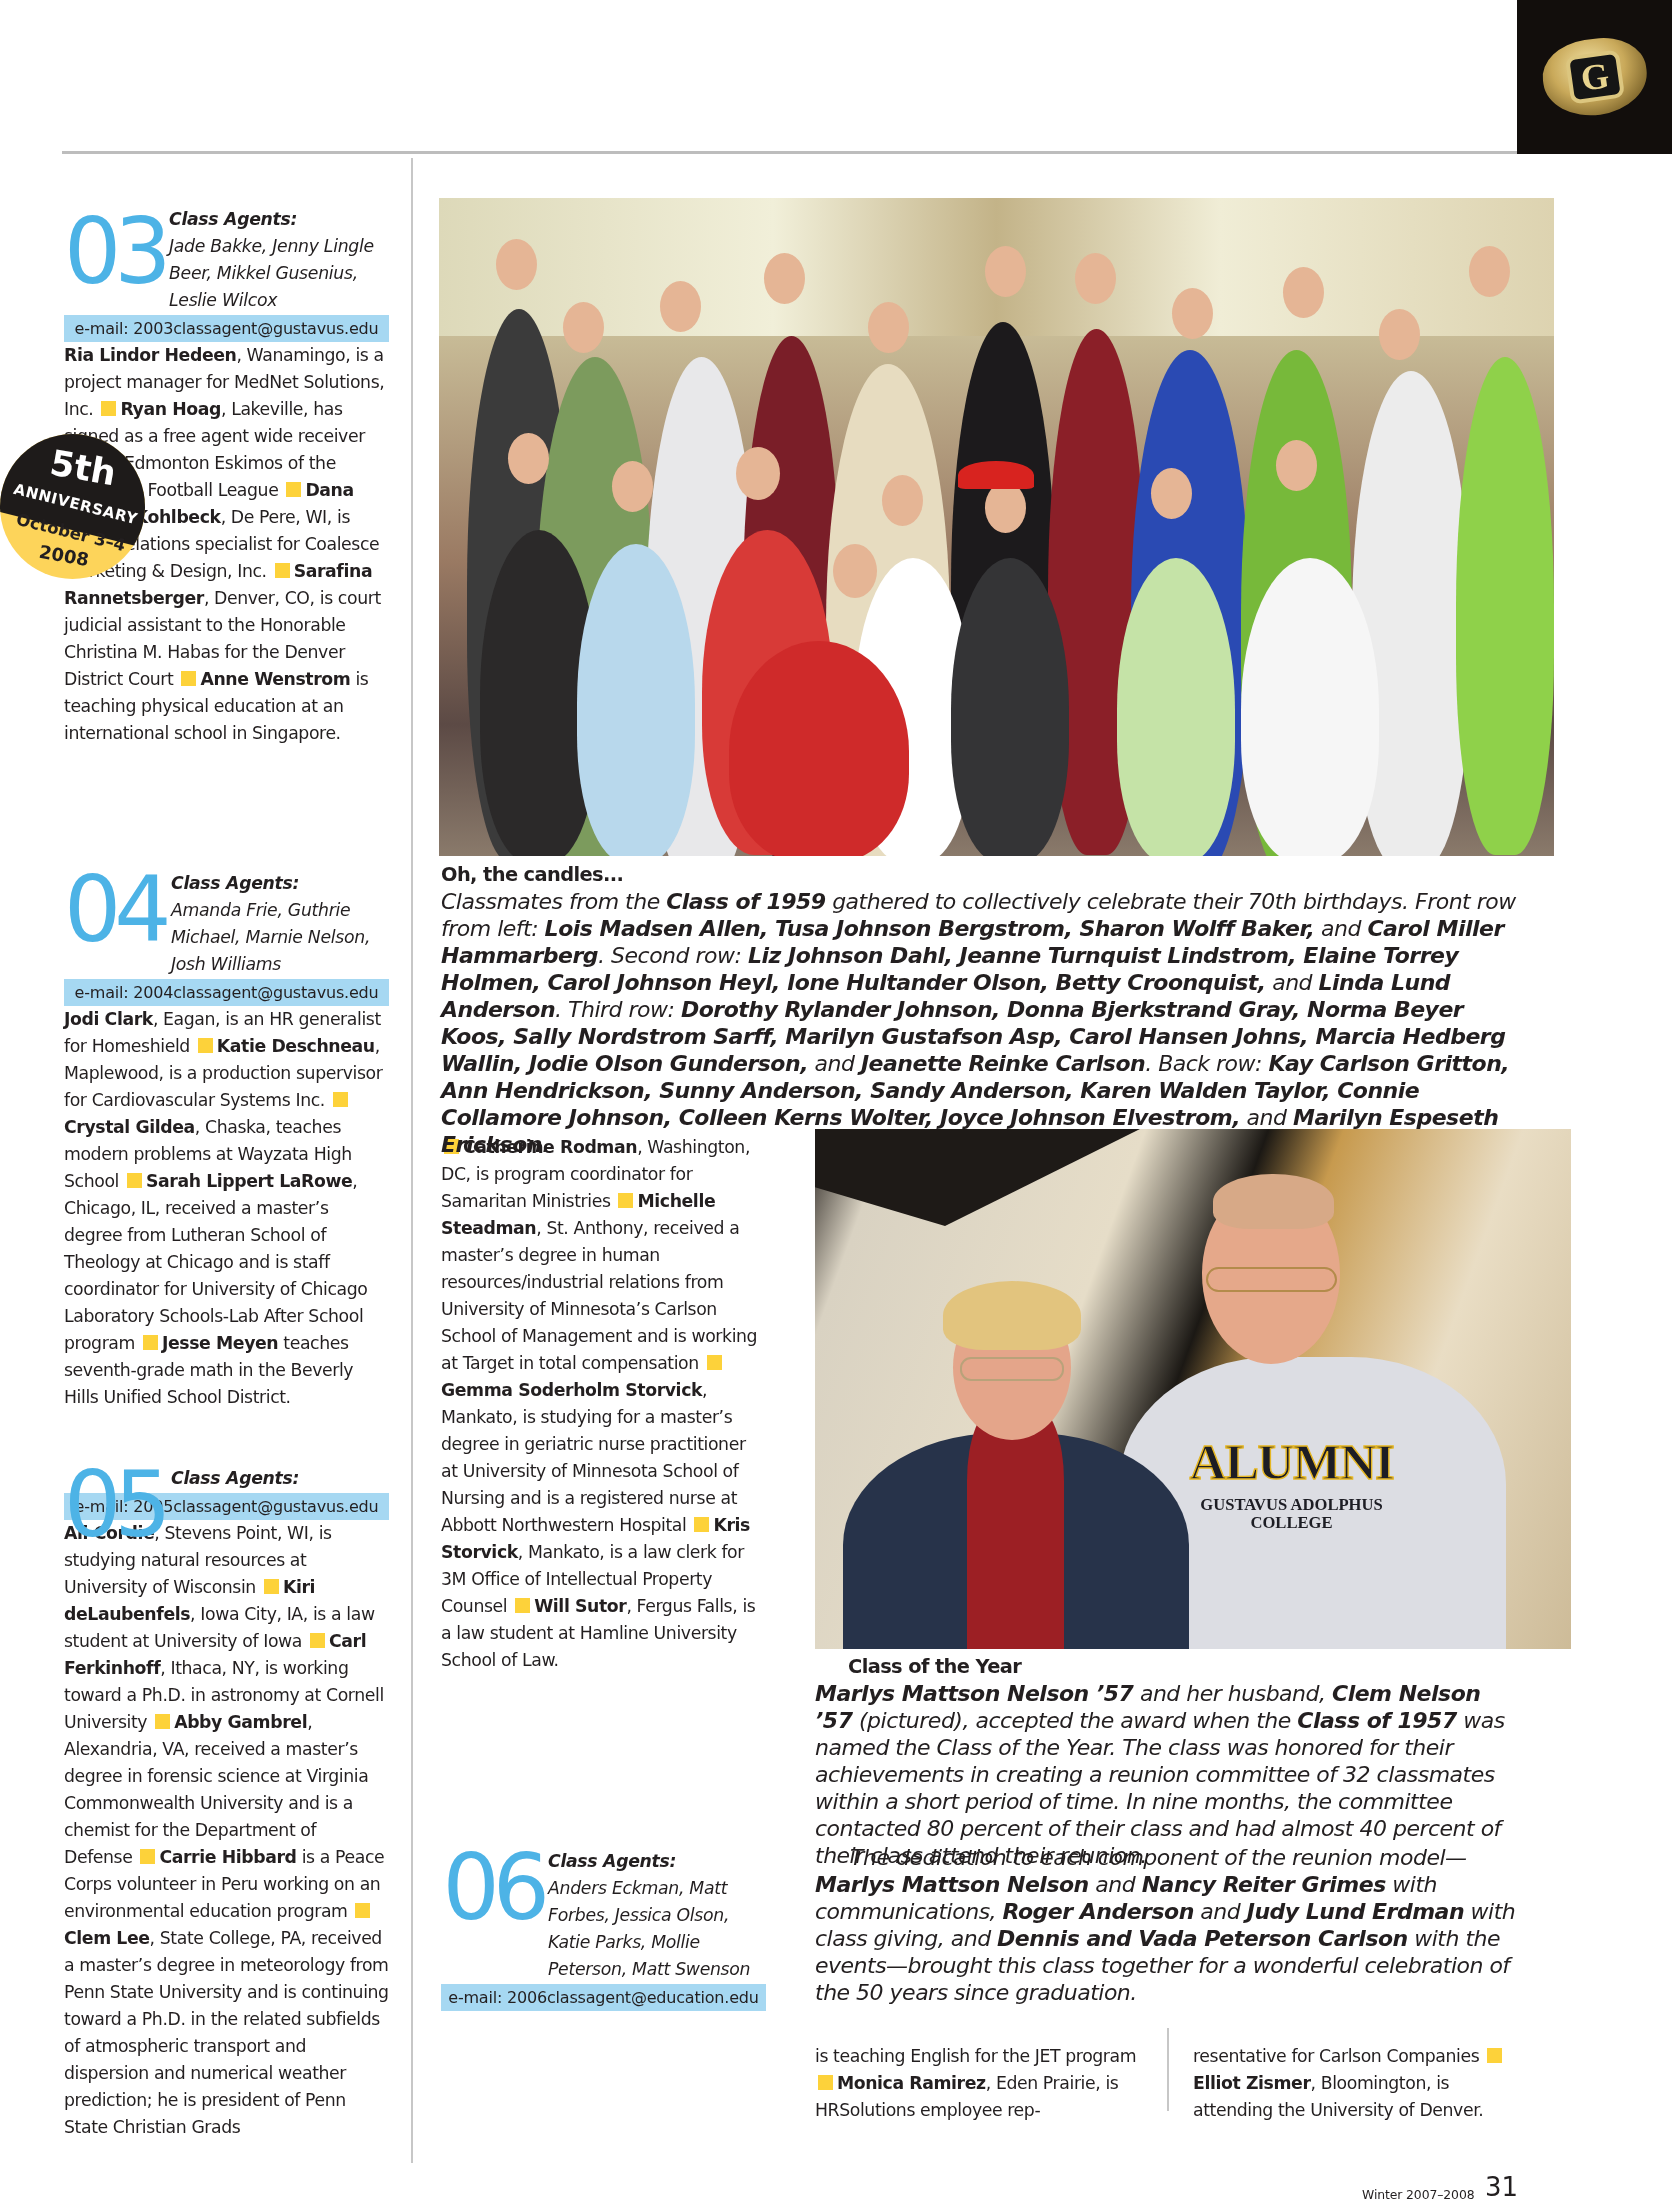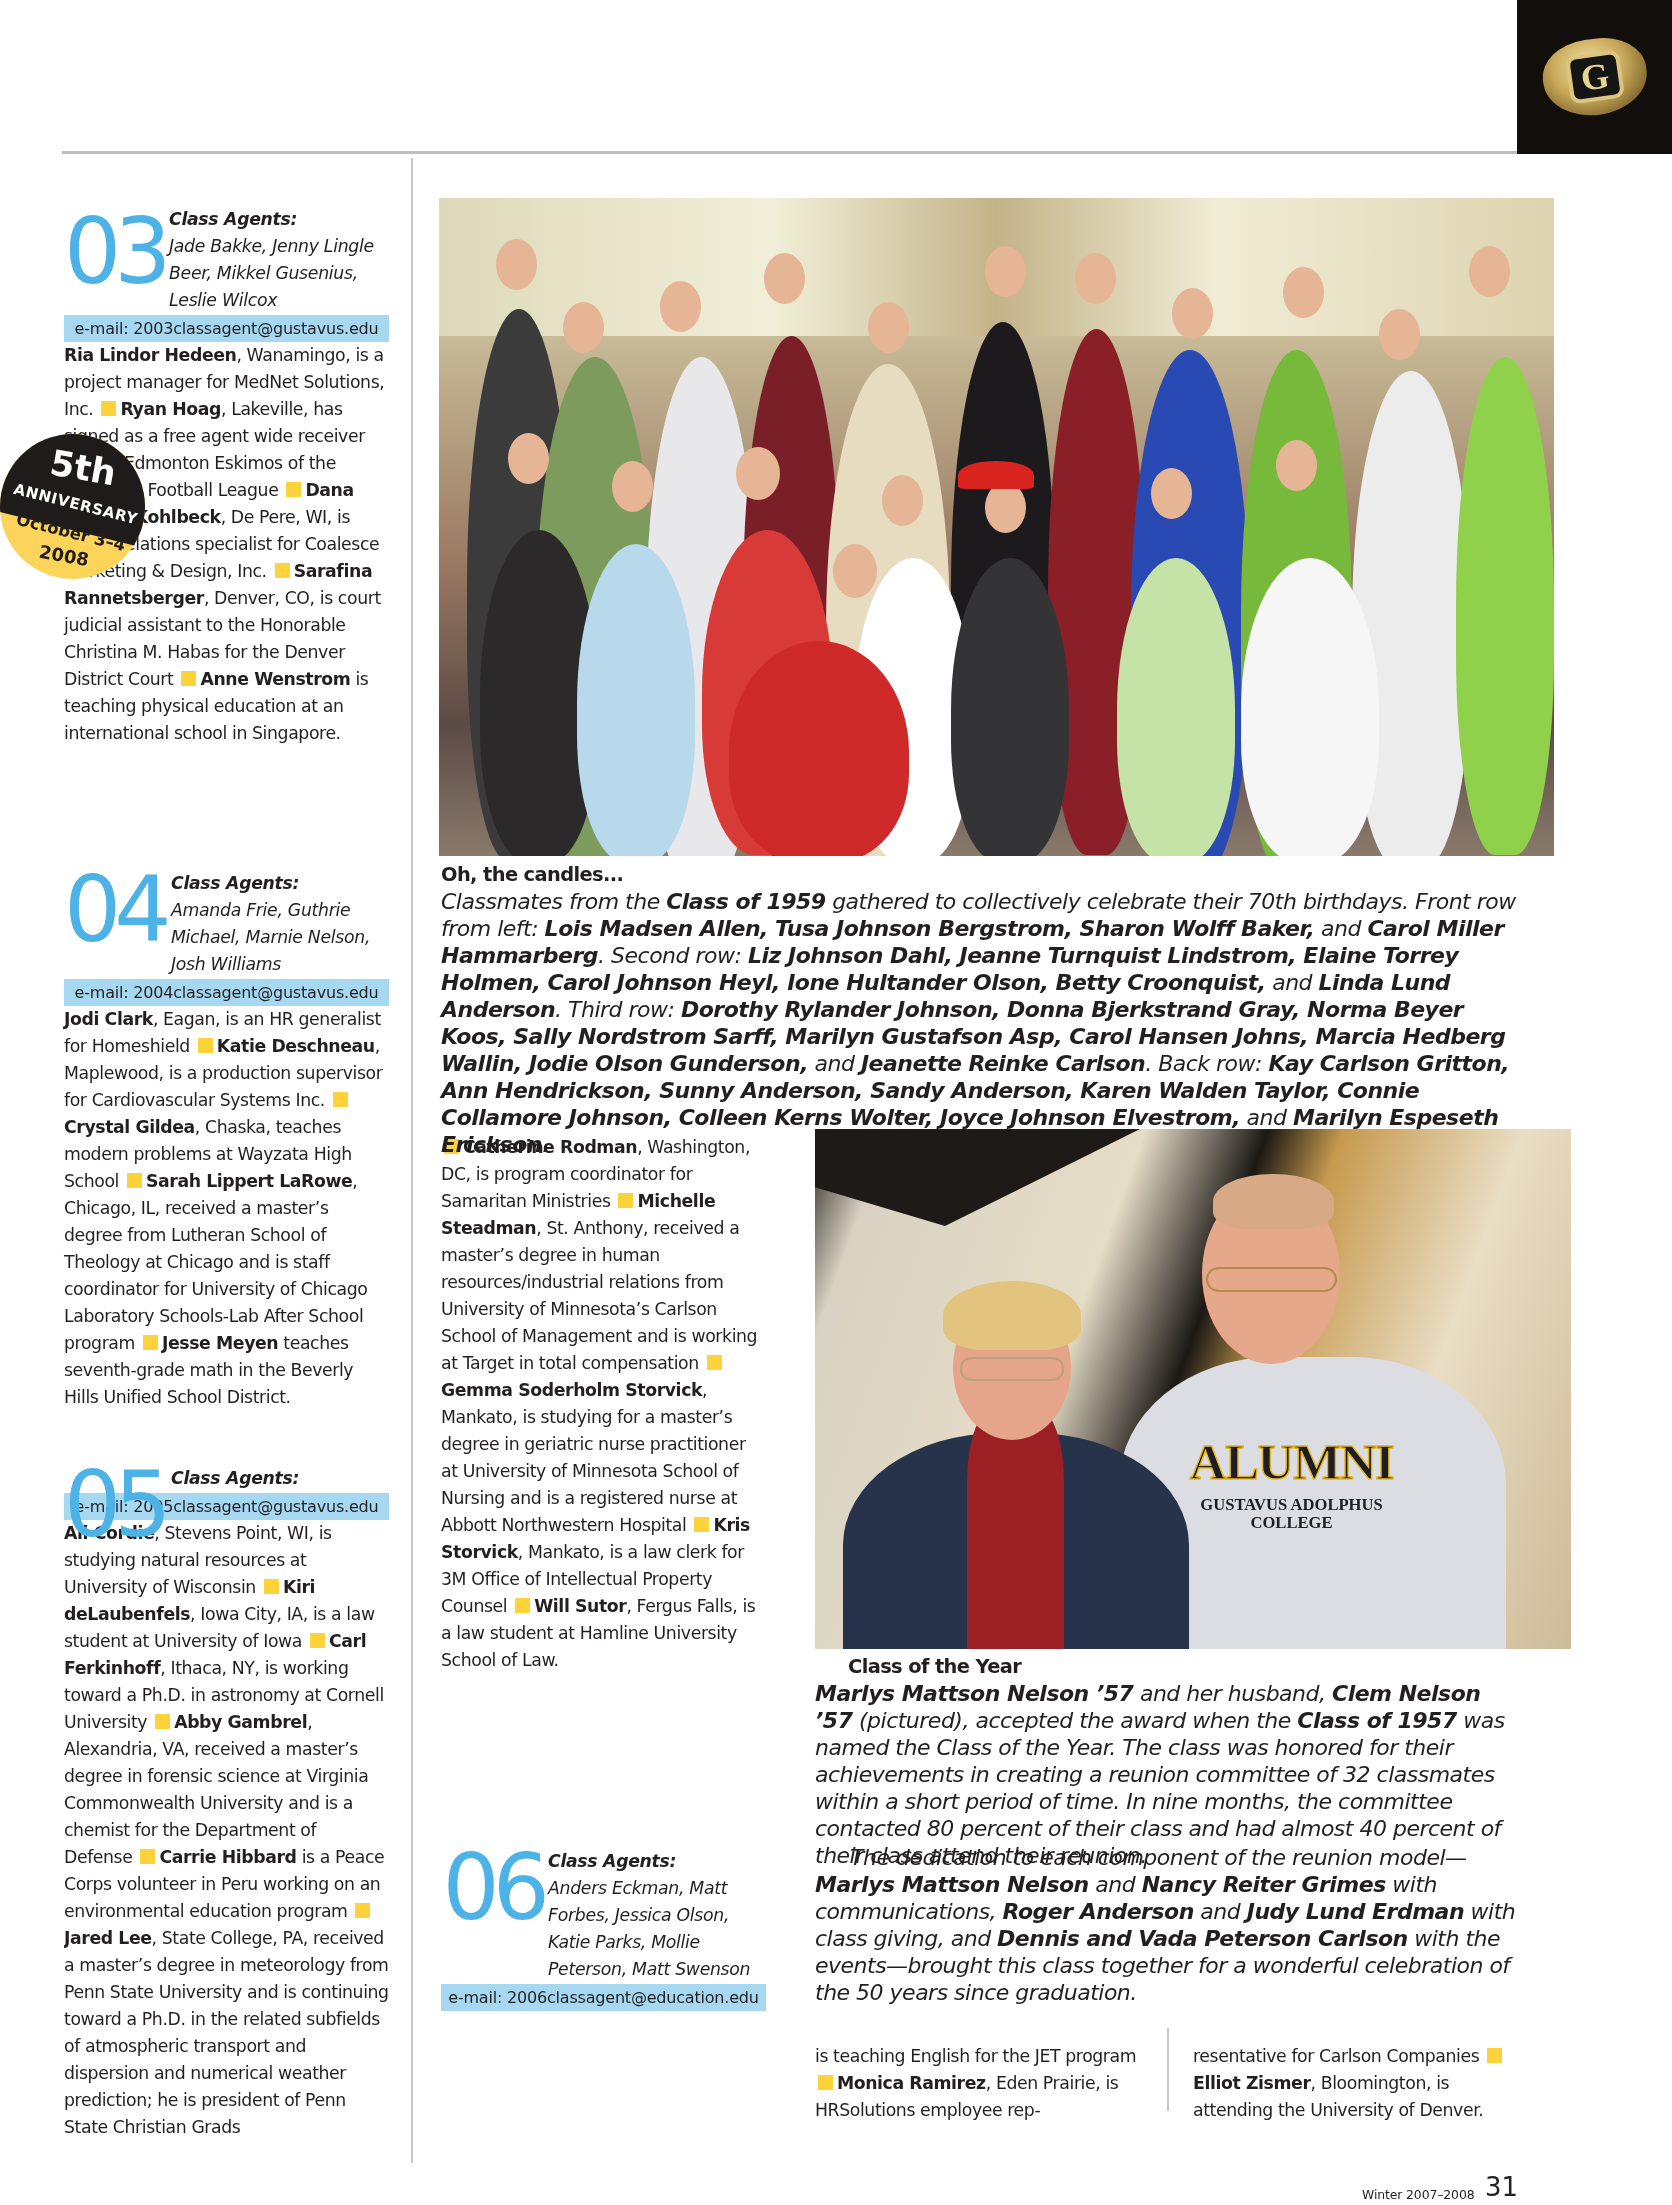--- a/index.html
+++ b/index.html
@@ -117,21 +117,21 @@
       <span class="label">Class Agents:</span><br>
     </div>
   </div>
   <div class="email">e-mail: 2005classagent@gustavus.edu</div>
   <div>
     <b>Ali Cordie</b><span>, Stevens Point, WI, is studying natural resources at University of Wisconsin</span>
     <span class="sq"></span><b>Kiri deLaubenfels</b><span>, Iowa City, IA, is a law student at University of Iowa</span>
     <span class="sq"></span><b>Carl Ferkinhoff</b><span>, Ithaca, NY, is working toward a Ph.D. in astronomy at Cornell University</span>
     <span class="sq"></span><b>Abby Gambrel</b><span>, Alexandria, VA, received a master’s degree in forensic science at Virginia Commonwealth University and is a chemist for the Department of Defense</span>
     <span class="sq"></span><b>Carrie Hibbard</b><span> is a Peace Corps volunteer in Peru working on an environmental education program</span>
-    <span class="sq"></span><b>Jared Lee</b><span>, State College, PA, received a master’s degree in meteorology from Penn State University and is continuing toward a Ph.D. in the related subfields of atmospheric transport and dispersion and numerical weather prediction; he is president of Penn State Christian Grads</span>
+    <span class="sq"></span><b>Clem Lee</b><span>, State College, PA, received a master’s degree in meteorology from Penn State University and is continuing toward a Ph.D. in the related subfields of atmospheric transport and dispersion and numerical weather prediction; he is president of Penn State Christian Grads</span>
   </div>
 </div>
 
 <div class="col" style="left:441px; top:1134px; width:325px;">
   <span class="sq"></span><b>Catherine Rodman</b><span>, Washington, DC, is program coordinator for Samaritan Ministries</span>
   <span class="sq"></span><b>Michelle Steadman</b><span>, St. Anthony, received a master’s degree in human resources/industrial relations from University of Minnesota’s Carlson School of Management and is working at Target in total compensation</span>
   <span class="sq"></span><b>Gemma Soderholm Storvick</b><span>, Mankato, is studying for a master’s degree in geriatric nurse practitioner at University of Minnesota School of Nursing and is a registered nurse at Abbott Northwestern Hospital</span>
   <span class="sq"></span><b>Kris Storvick</b><span>, Mankato, is a law clerk for 3M Office of Intellectual Property Counsel</span>
   <span class="sq"></span><b>Will Sutor</b><span>, Fergus Falls, is a law student at Hamline University School of Law.</span>
 </div>

